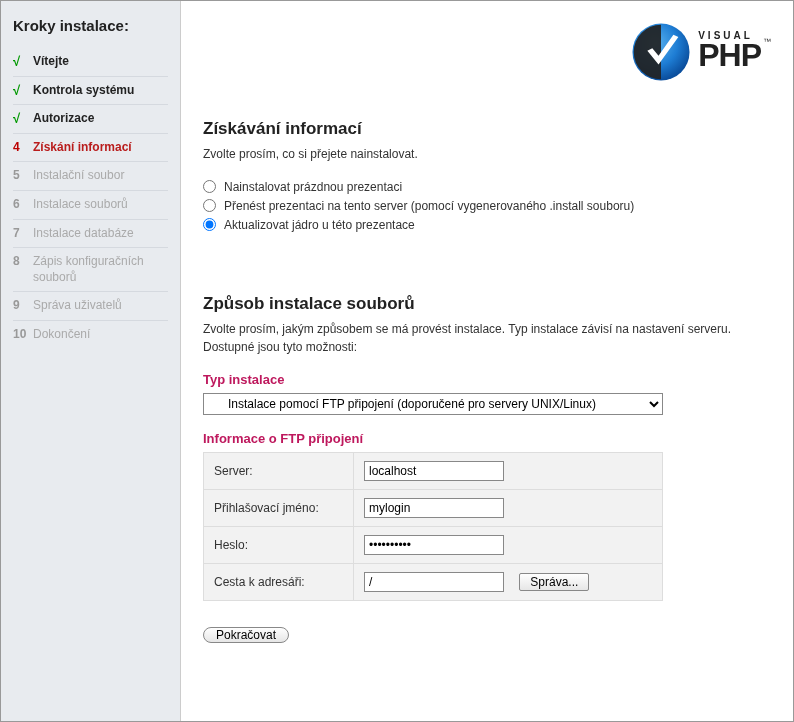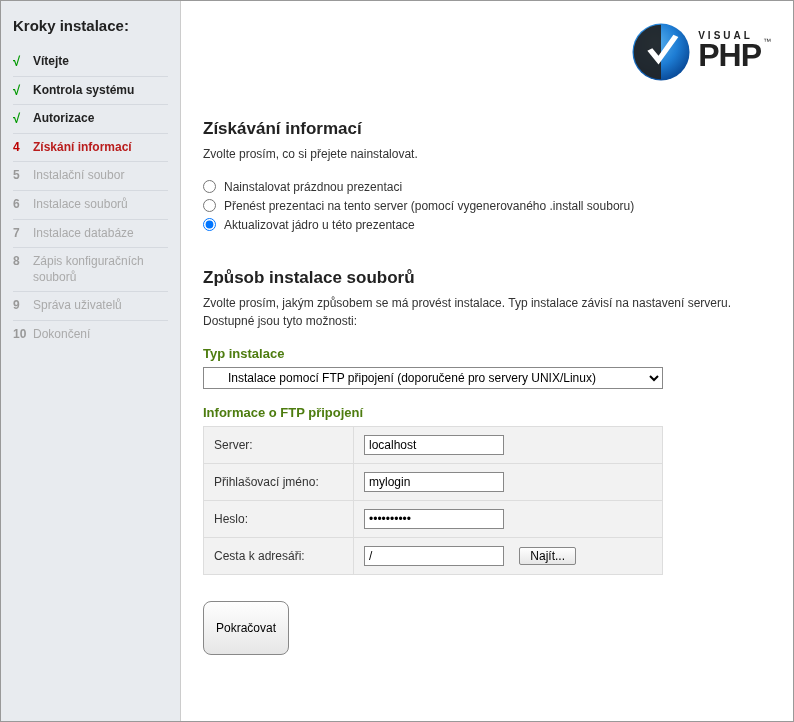--- a/index.html
+++ b/index.html
@@ -108,36 +108,36 @@
     color: #222;
     margin: 0 0 6px 0;
   }
   .desc {
     margin: 0 0 14px 0;
     color: #333;
     line-height: 1.5;
   }
   .section-gap { height: 100px; }
   .radio-group {
-    margin-bottom: 0;
+    margin-bottom: 26px;
   }
   .radio-row {
     display: flex;
     align-items: center;
     gap: 6px;
     padding: 1px 0;
   }
   .radio-row input[type=radio] {
     margin: 2px 2px 2px 0;
   }
   h3.sub {
     font-size: 13px;
     font-weight: bold;
     margin: 16px 0 6px 0;
-    color: #4d7c0f;
+    color: #be185d;
   }
   .select-wrap {
     position: relative;
     width: 460px;
   }
   select.install-type {
     width: 460px;
     font-size: 12px;
     padding: 2px 20px;
     border: 1px solid #888;
@@ -172,21 +172,21 @@
     padding: 1px 10px;
     margin-left: 12px;
     border: 1px solid #888;
     background: linear-gradient(#fefefe,#e6e6e6);
     border-radius: 2px;
     cursor: pointer;
   }
   .continue-btn {
     margin-top: 26px;
     font-size: 12px;
-    padding: 19px 12px;
+    padding: 0 12px;
     border: 1px solid #888;
     background: linear-gradient(#fefefe,#e6e6e6);
     border-radius: 8px;
     cursor: pointer;
   }
 </style>
 </head>
 <body>
 
 <div class="container">
@@ -305,21 +305,21 @@
         <td><input type="text" value="mylogin" style=""></td>
       </tr>
       <tr>
         <td class="label-cell">Heslo:</td>
         <td><input type="password" value="mypassword" style=""></td>
       </tr>
       <tr class="path-row">
         <td class="label-cell">Cesta k adresáři:</td>
         <td>
           <input type="text" value="/" style="">
-          <button class="browse-btn">Najít...</button>
+          <button class="browse-btn">Správa...</button>
         </td>
       </tr>
     </tbody>
       </table>
 
     <button class="continue-btn">Pokračovat</button>
 
   </div>
 </div>
 

